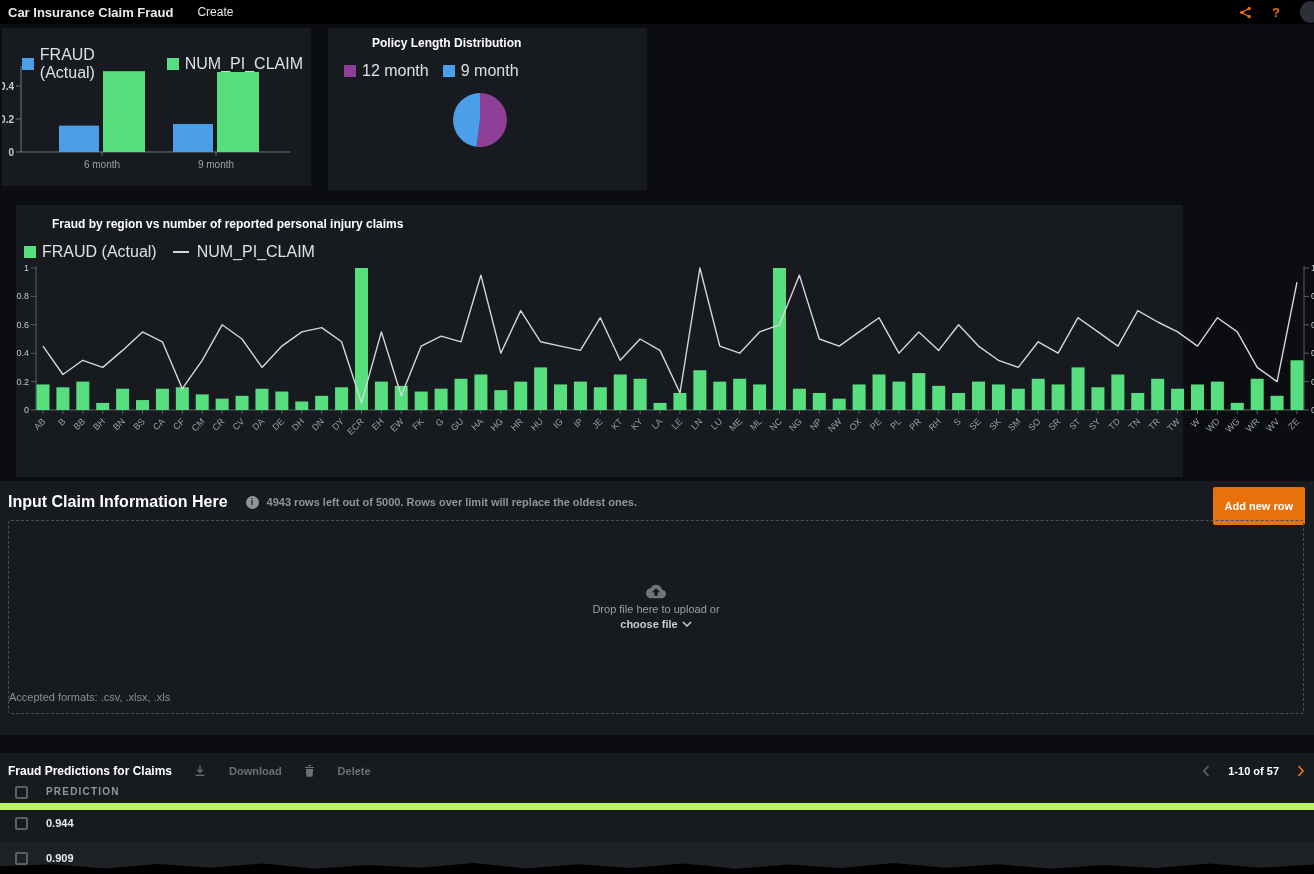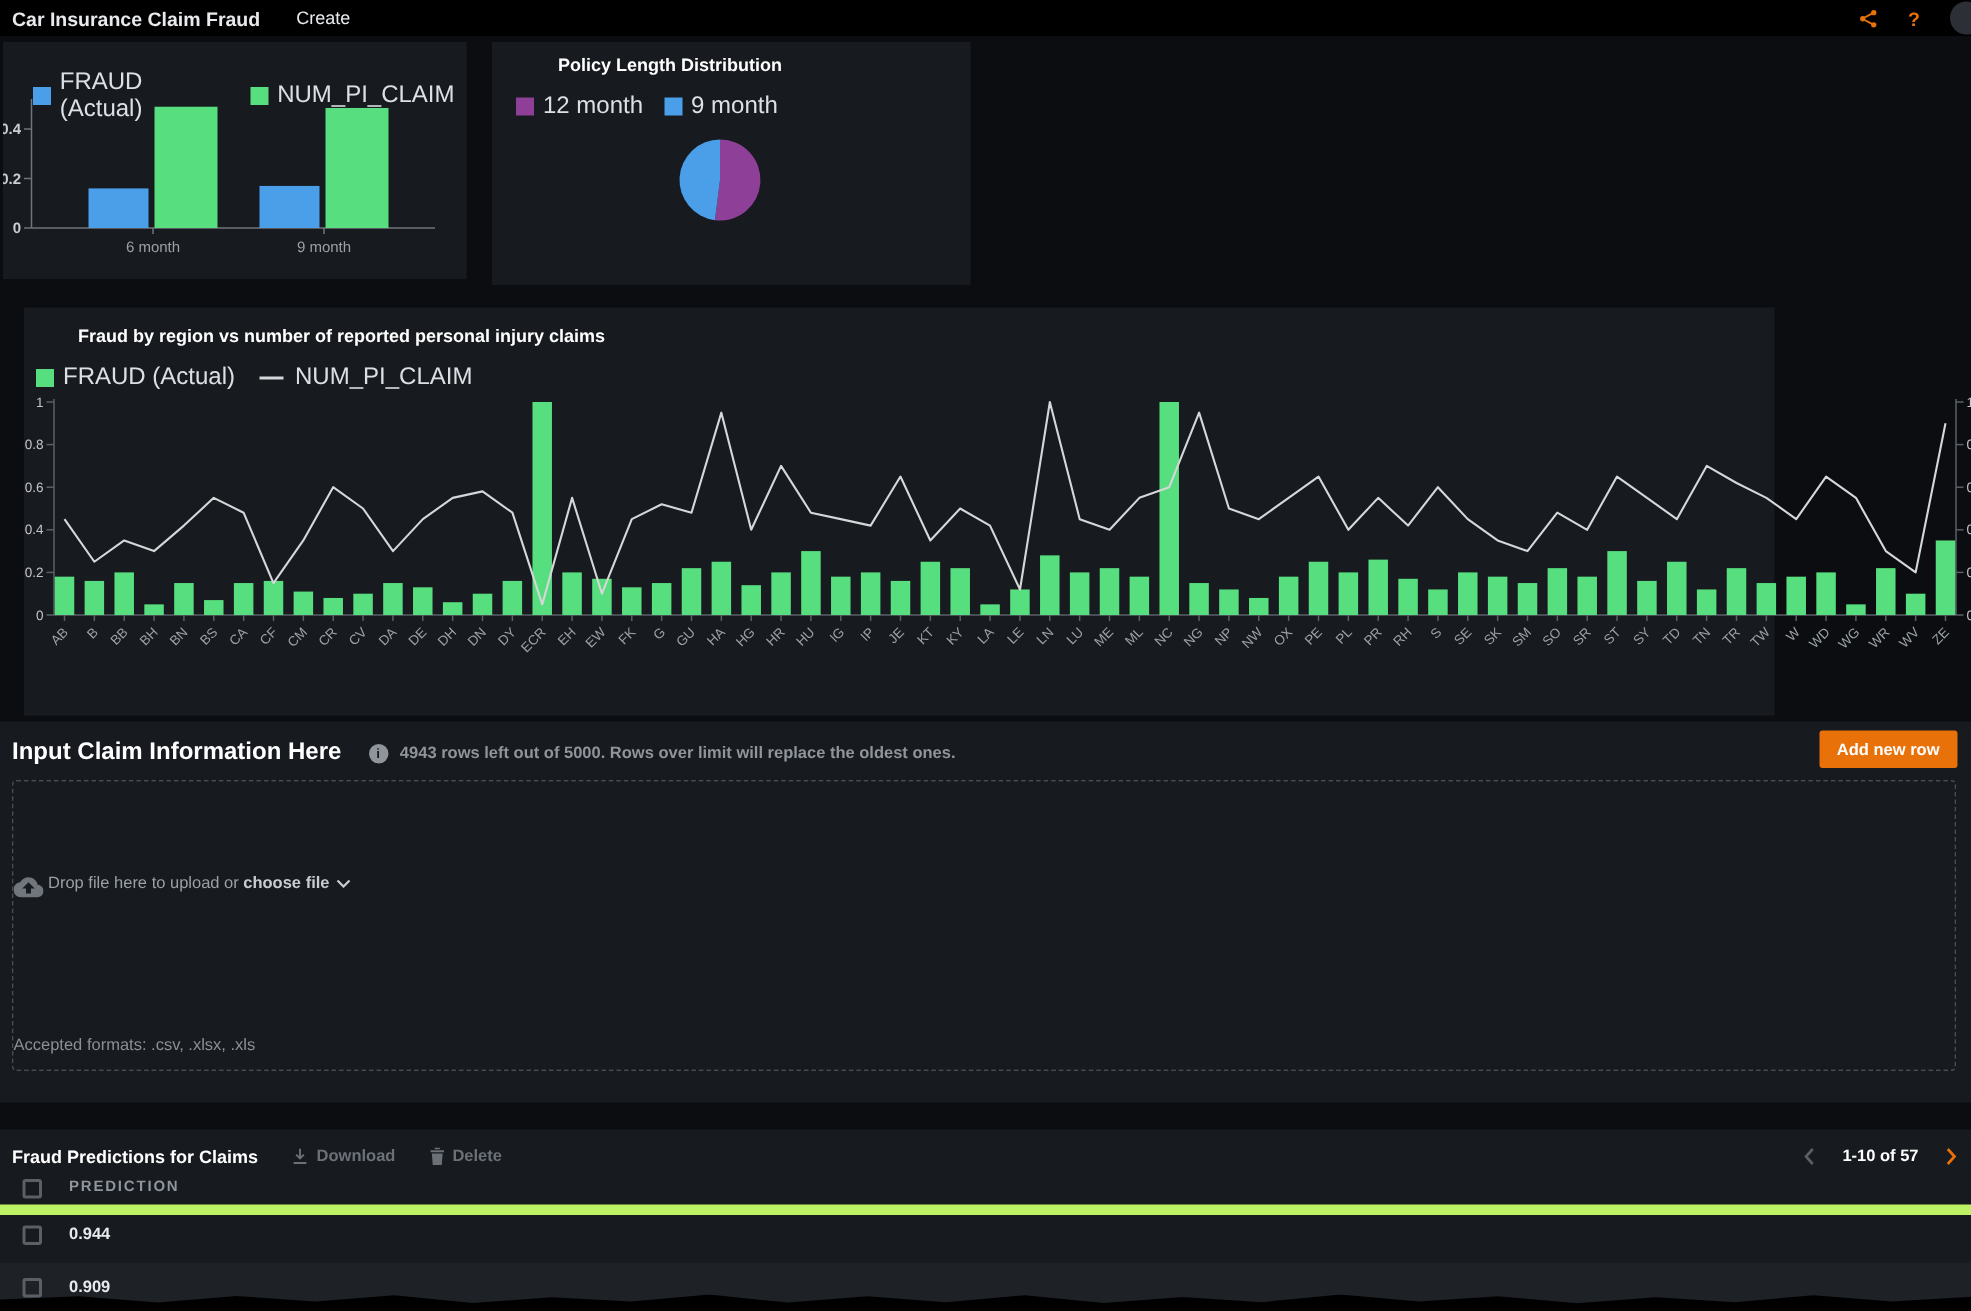--- a/index.html
+++ b/index.html
@@ -27,33 +27,33 @@
   .swatch{width:12px;height:12px;display:inline-block;}
   .legend-dash{width:16px;border-top:2px solid #d5d7d9;display:inline-block;margin:0 2px;}
   svg{position:absolute;display:block;}
   
   .sec-head{position:absolute;left:0;top:0;width:100%;height:38px;}
   .info-row{position:absolute;left:8px;top:12px;display:flex;align-items:center;gap:8px;}
   .info-title{font-size:16px;font-weight:700;color:#fff;}
   .info-icon{width:13px;height:13px;border-radius:50%;background:#8f959b;color:#171a1f;
              font-size:9px;font-weight:700;display:inline-flex;align-items:center;justify-content:center;margin-left:10px;}
   .info-text{font-size:11px;font-weight:600;color:#8f959b;}
-  .btn-orange{position:absolute;right:9px;top:6px;height:25px;padding:0 12px;background:#e8710a;
+  .btn-orange{position:absolute;right:9px;top:6px;height:38px;padding:0 12px;background:#e8710a;
               border:none;border-radius:2px;color:#fff;font-size:11px;font-weight:700;
               font-family:"Liberation Sans",sans-serif;cursor:pointer;}
   .dropzone{position:absolute;left:8px;top:39px;width:1296px;height:194px;border:1px dashed #4a4f55;
             border-radius:3px;box-sizing:border-box;}
-  .drop-center{position:absolute;left:0;top:62px;width:100%;display:flex;flex-direction:row;
-               align-items:flex-start;gap:3px;}
+  .drop-center{position:absolute;left:0;top:62px;width:100%;display:flex;flex-direction:column;
+               align-items:center;gap:3px;}
   .drop-line1{font-size:11px;color:#9aa0a6;}
   .choose-file{font-size:11px;font-weight:700;color:#c9ccd0;display:flex;align-items:center;gap:4px;cursor:pointer;}
   .accepted{position:absolute;left:0;bottom:10px;width:100%;text-align:left;font-size:11px;color:#8a9096;}
   
   .pred-toolbar{position:absolute;left:0;top:7px;width:100%;height:22px;display:flex;align-items:center;}
-  .tool-btn{display:flex;align-items:center;gap:5px;font-size:11px;font-weight:600;color:#6b7177;margin-left:22px;cursor:default;}
+  .tool-btn{display:flex;align-items:center;gap:23px;font-size:11px;font-weight:600;color:#6b7177;margin-left:22px;cursor:default;}
   .pager{position:absolute;right:9px;top:7px;height:22px;display:flex;align-items:center;gap:18px;}
   .pager-label{font-size:11px;font-weight:700;color:#fff;}
   .chev{display:flex;align-items:center;cursor:pointer;}
   .thead{position:absolute;left:0;top:30px;width:100%;height:20px;border-bottom:7px solid #bef264;}
   .th-label{position:absolute;left:46px;top:3px;font-size:10px;font-weight:700;letter-spacing:1.2px;color:#8f969e;}
   .checkbox{position:absolute;left:15px;width:13px;height:13px;border:2px solid #5a6066;border-radius:2px;
             box-sizing:border-box;cursor:pointer;}
   .trow{position:absolute;left:0;width:100%;}
   .trow .cell{position:absolute;left:46px;font-size:11px;font-weight:700;color:#e8eaed;}
   #row-1{top:51px;height:38px;}

